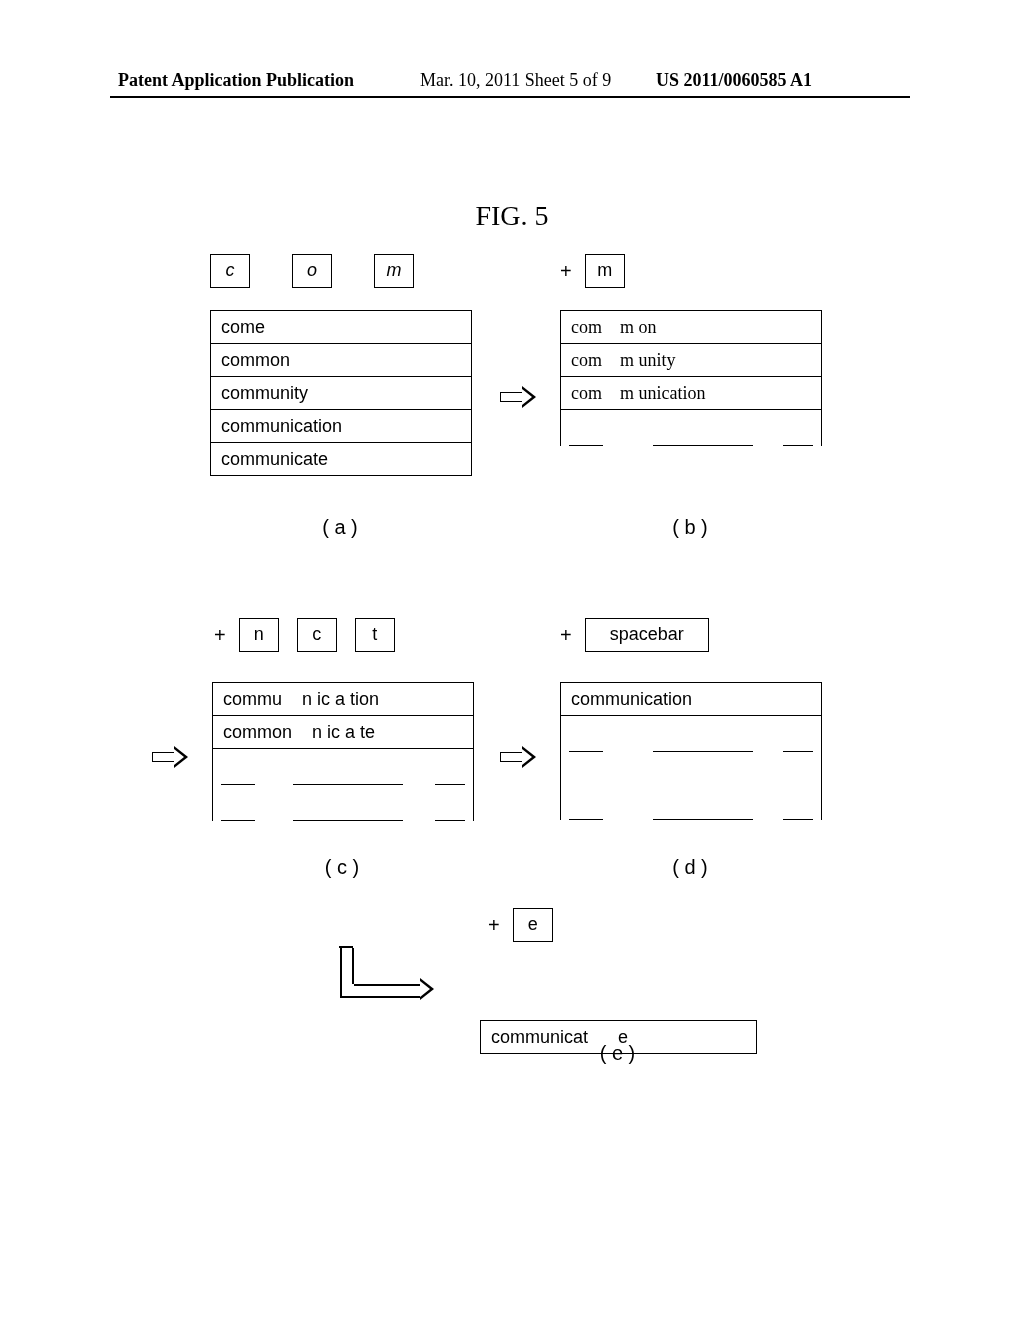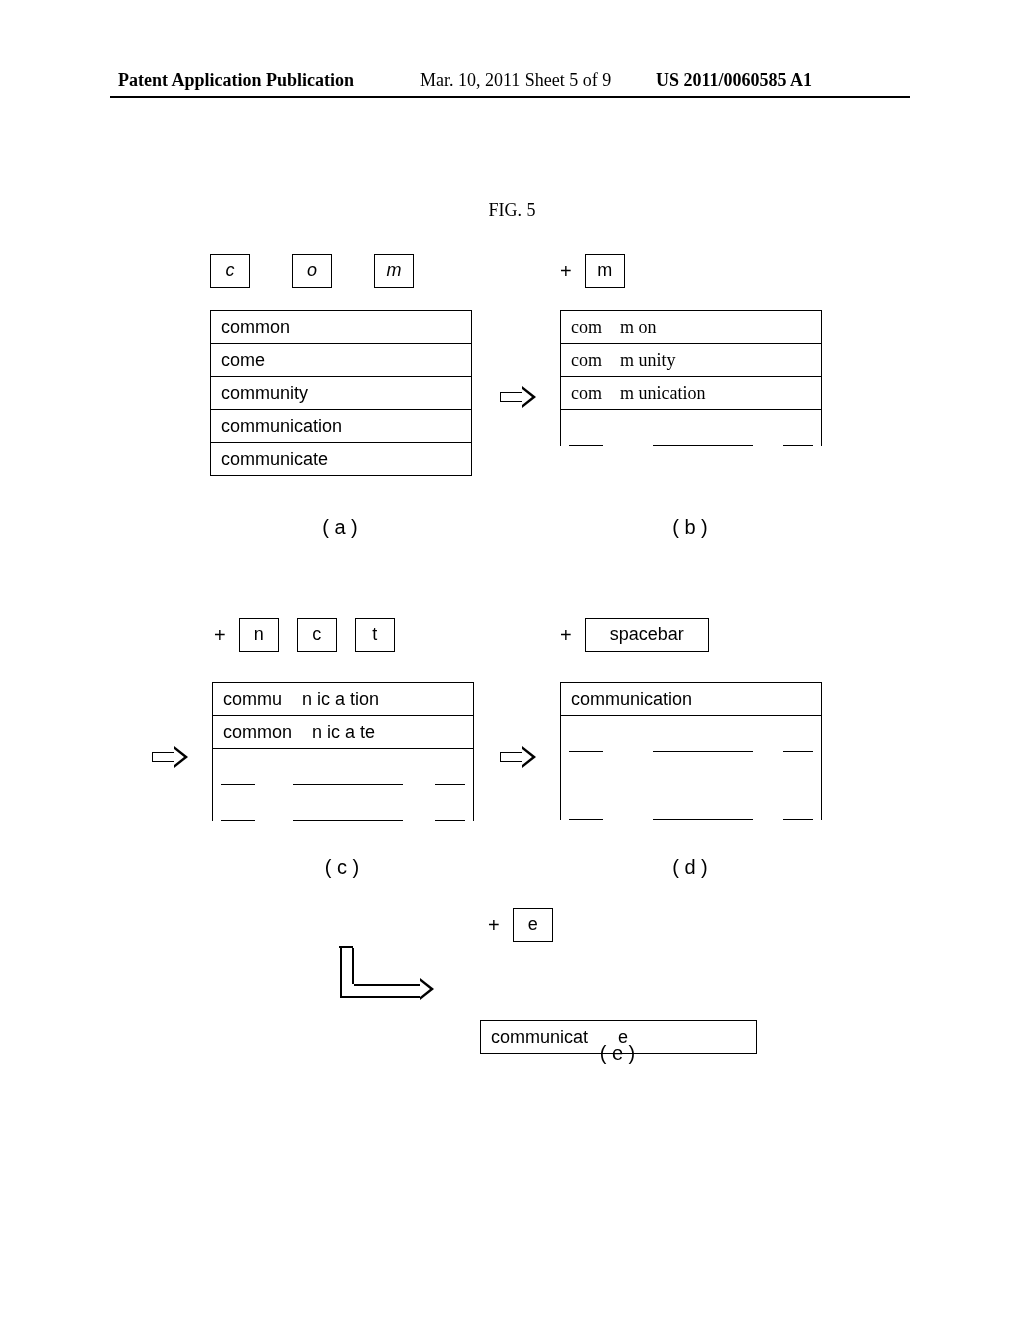--- a/index.html
+++ b/index.html
@@ -38,21 +38,21 @@
     left: 110px;
     width: 800px;
     border-top: 2px solid #000;
   }
   .fig-title {
     position: absolute;
     top: 200px;
     left: 0;
     right: 0;
     text-align: center;
-    font-size: 18px;
+    font-size: 28px;
   }
   .canvas {
     position: absolute;
     top: 248px;
     left: 110px;
     width: 800px;
     font-family: Arial, Helvetica, sans-serif;
     font-size: 18px;
   }
   .key {
@@ -236,22 +236,22 @@
 <div class="canvas">
 
   <div class="block" style="left:100px; top:6px;font-style:italic;">
     <span class="key">c</span>
     <span style="display:inline-block; width:30px;"></span>
     <span class="key">o</span>
     <span style="display:inline-block; width:30px;"></span>
     <span class="key">m</span>
   </div>
   <div class="block list-box" style="left:100px; top:62px;">
+    <div class="row">come</div>
     <div class="row">common</div>
-    <div class="row">come</div>
     <div class="row">community</div>
     <div class="row">communication</div>
     <div class="row">communicate</div>
   </div>
   <div class="block label" style="left:100px; top:250px; width:260px;">( a )</div>
 
   <div class="block" style="left:390px; top:140px;">
     <span class="arrow-outline"><span class="inner"></span></span>
   </div>
 

